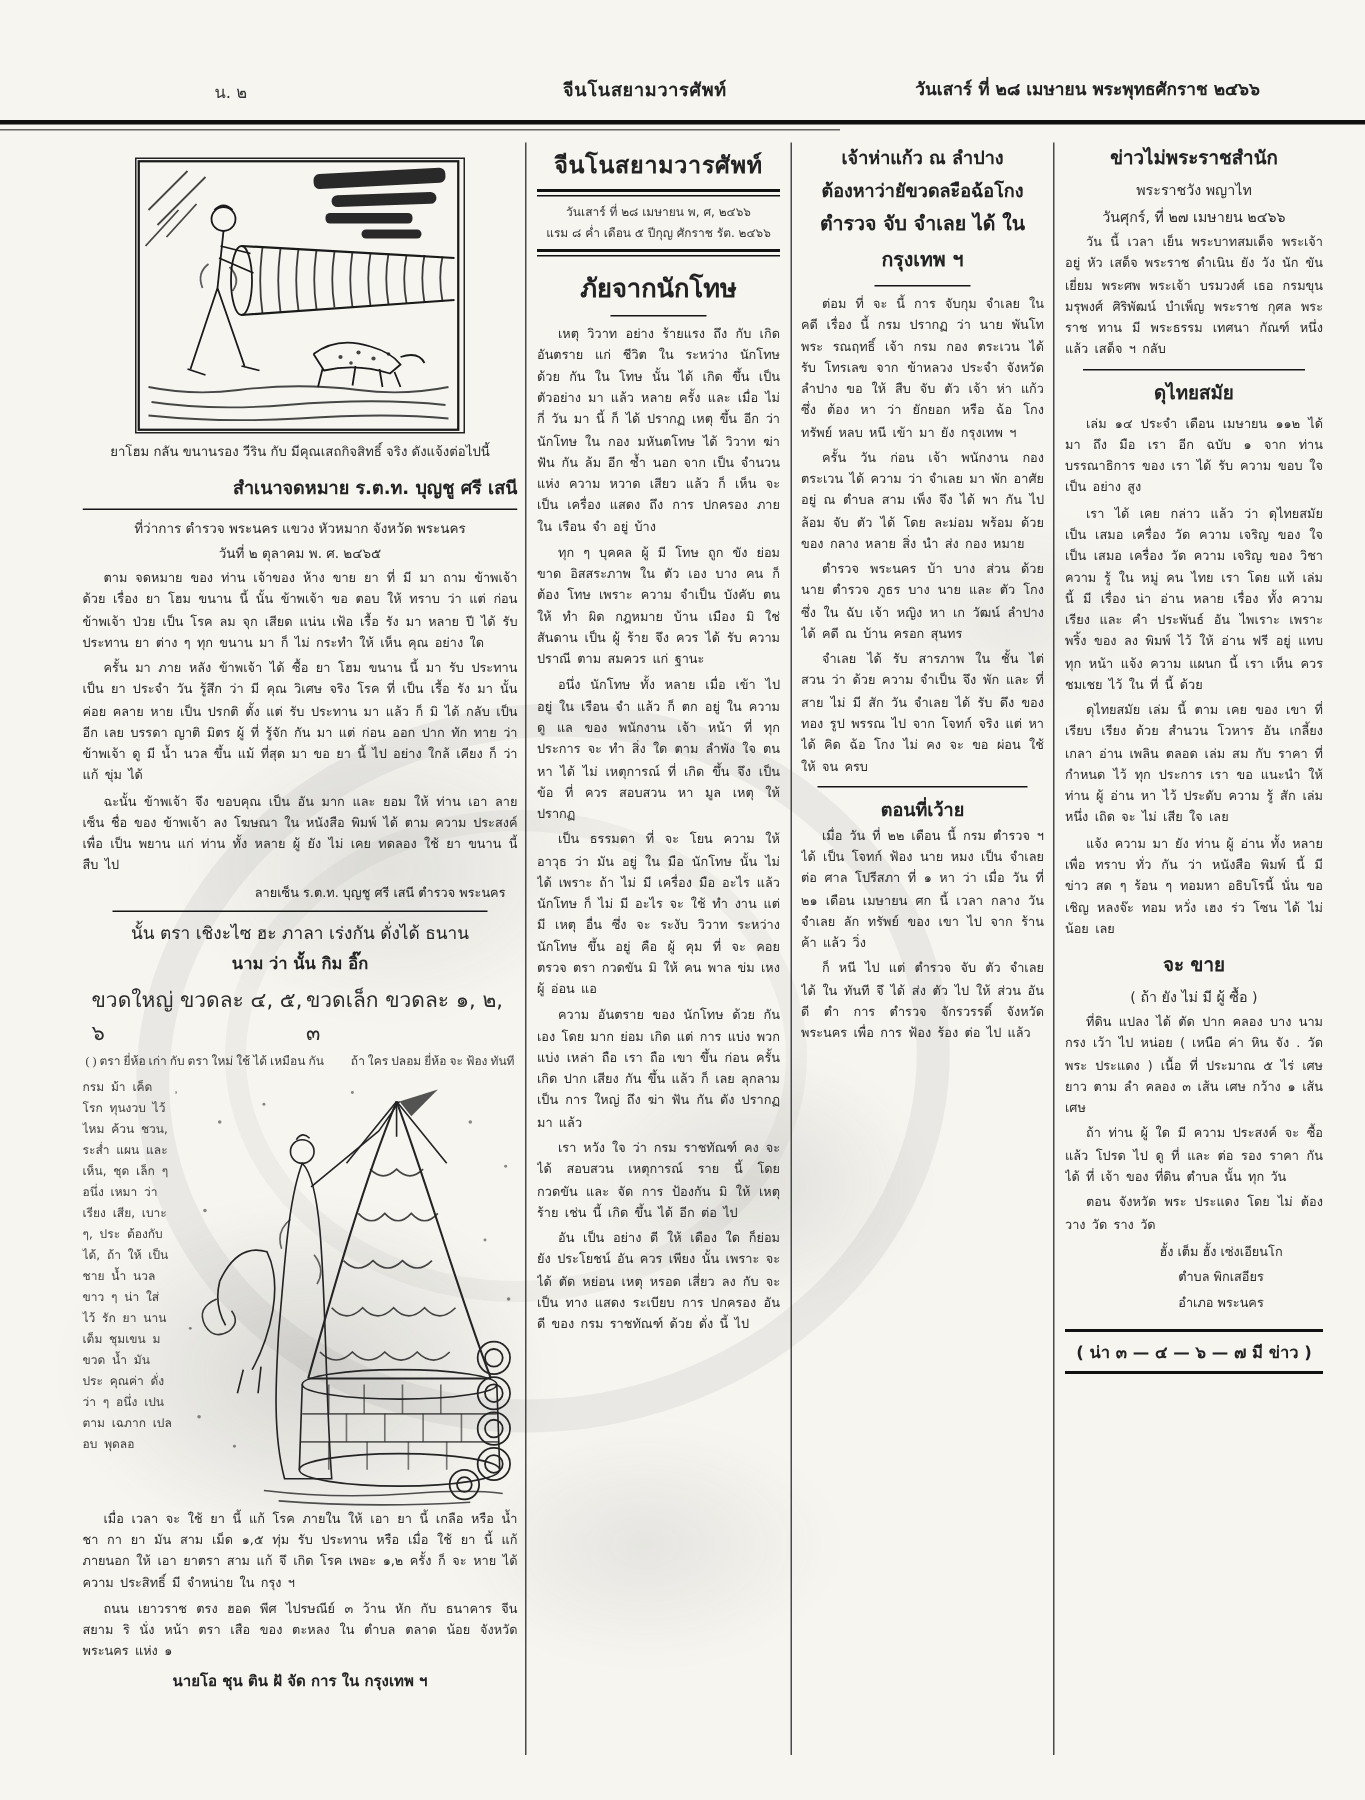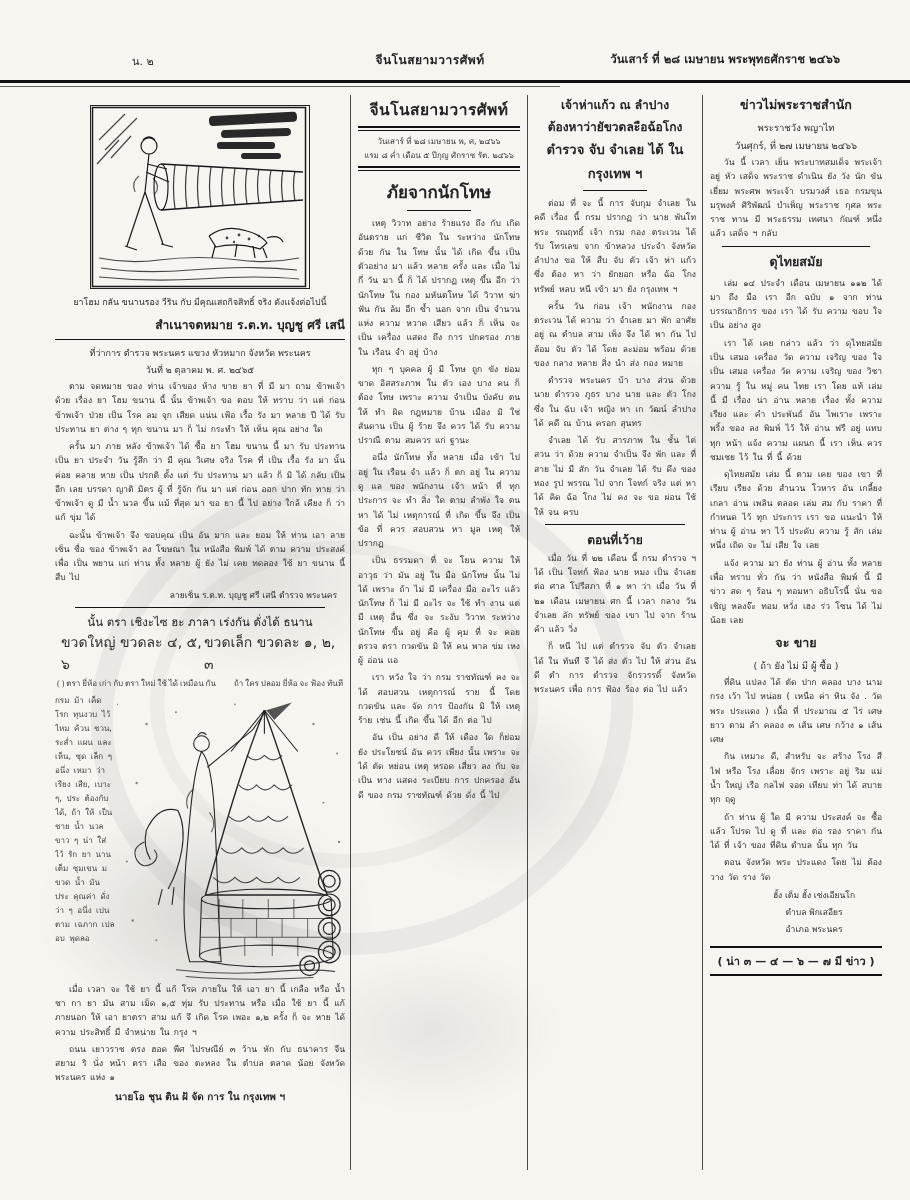--- a/index.html
+++ b/index.html
@@ -15,21 +15,21 @@
   .ring1{left:90px;top:470px;width:500px;height:440px;border:22px solid rgba(70,70,70,.07);transform:rotate(-10deg);}
   .ring2{left:150px;top:540px;width:360px;height:300px;border:14px solid rgba(70,70,70,.05);}
   .blob{position:absolute;pointer-events:none;filter:blur(7px);}
   .b1{left:40px;top:800px;width:330px;height:230px;background:radial-gradient(closest-side,rgba(80,80,80,.18),transparent);}
   .b2{left:120px;top:480px;width:280px;height:200px;background:radial-gradient(closest-side,rgba(80,80,80,.12),transparent);}
   .b3{left:380px;top:700px;width:240px;height:180px;background:radial-gradient(closest-side,rgba(80,80,80,.13),transparent);}
   .b4{left:590px;top:340px;width:180px;height:140px;background:radial-gradient(closest-side,rgba(80,80,80,.08),transparent);}
   .b5{left:300px;top:950px;width:260px;height:160px;background:radial-gradient(closest-side,rgba(90,90,90,.10),transparent);}
   
   .hdr{position:absolute;left:0;top:44px;width:100%;height:34px;}
-  .hdr .pageno{position:absolute;left:132px;top:8px;font-size:11px;color:#333;}
+  .hdr .pageno{position:absolute;left:143px;top:8px;font-size:11px;color:#333;}
   .hdr .mast-sm{position:absolute;left:300px;top:6px;width:260px;text-align:center;font-size:12px;font-weight:bold;letter-spacing:.5px;}
   .hdr .dateln{position:absolute;right:70px;top:6px;font-size:11.5px;font-weight:bold;}
   .toprule{position:absolute;left:0;top:80px;width:910px;height:3px;background:#101010;}
   .toprule2{position:absolute;left:0;top:86px;width:560px;height:1px;background:#222;opacity:.7;}
   
   .vdiv{position:absolute;top:95px;width:1px;height:1075px;background:#2b2b2b;opacity:.85;}
   .vd1{left:350px;} .vd2{left:527px;} .vd3{left:702px;}
   
   .col{position:absolute;top:95px;overflow:hidden;}
   .col1{left:55px;width:290px;height:1075px;font-size:8.5px;}
@@ -133,20 +133,21 @@
     <div class="addr">ที่ว่าการ ตำรวจ พระนคร แขวง หัวหมาก จังหวัด พระนคร</div>
     <div class="addr">วันที่ ๒ ตุลาคม พ. ศ. ๒๔๖๕</div>
 
     <p class="p">ตาม จดหมาย ของ ท่าน เจ้าของ ห้าง ขาย ยา ที่ มี มา ถาม ข้าพเจ้า ด้วย เรื่อง ยา โฮม ขนาน นี้ นั้น ข้าพเจ้า ขอ ตอบ ให้ ทราบ ว่า แต่ ก่อน ข้าพเจ้า ป่วย เป็น โรค ลม จุก เสียด แน่น เฟ้อ เรื้อ รัง มา หลาย ปี ได้ รับ ประทาน ยา ต่าง ๆ ทุก ขนาน มา ก็ ไม่ กระทำ ให้ เห็น คุณ อย่าง ใด</p>
     <p class="p">ครั้น มา ภาย หลัง ข้าพเจ้า ได้ ซื้อ ยา โฮม ขนาน นี้ มา รับ ประทาน เป็น ยา ประจำ วัน รู้สึก ว่า มี คุณ วิเศษ จริง โรค ที่ เป็น เรื้อ รัง มา นั้น ค่อย คลาย หาย เป็น ปรกติ ตั้ง แต่ รับ ประทาน มา แล้ว ก็ มิ ได้ กลับ เป็น อีก เลย บรรดา ญาติ มิตร ผู้ ที่ รู้จัก กัน มา แต่ ก่อน ออก ปาก ทัก ทาย ว่า ข้าพเจ้า ดู มี น้ำ นวล ขึ้น แม้ ที่สุด มา ขอ ยา นี้ ไป อย่าง ใกล้ เคียง ก็ ว่า แก้ ขุ่ม ได้</p>
     <p class="p">ฉะนั้น ข้าพเจ้า จึง ขอบคุณ เป็น อัน มาก และ ยอม ให้ ท่าน เอา ลาย เซ็น ชื่อ ของ ข้าพเจ้า ลง โฆษณา ใน หนังสือ พิมพ์ ได้ ตาม ความ ประสงค์ เพื่อ เป็น พยาน แก่ ท่าน ทั้ง หลาย ผู้ ยัง ไม่ เคย ทดลอง ใช้ ยา ขนาน นี้ สืบ ไป</p>
     <div class="right" style="font-size:8.5px;margin:2px 8px 4px 0;">ลายเซ็น ร.ต.ท. บุญชู ศรี เสนี ตำรวจ พระนคร</div>
 
     <hr class="rule rule-mid">
     <div class="prod-h1">นั้น ตรา เชิงะไซ ฮะ ภาลา เร่งกัน ดั่งได้ ธนาน</div>
+    <div class="prod-h2">นาม ว่า นั้น กิม อิ๊ก</div>
     <div class="pricerow">
       <span>ขวดใหญ่ ขวดละ ๔, ๕, ๖</span>
       <span>ขวดเล็ก ขวดละ ๑, ๒, ๓</span>
     </div>
     <div class="noterow">
       <span>(     ) ตรา ยี่ห้อ เก่า กับ ตรา ใหม่ ใช้ ได้ เหมือน กัน</span>
       <span>ถ้า ใคร ปลอม ยี่ห้อ จะ ฟ้อง ทันที</span>
     </div>
 
     <div class="ad2wrap">
@@ -211,20 +212,21 @@
     <div class="dbl"></div>
     <div class="mast-date">วันเสาร์ ที่ ๒๘ เมษายน พ, ศ, ๒๔๖๖</div>
     <div class="mast-date">แรม ๘ ค่ำ เดือน ๕ ปีกุญ ศักราช รัต. ๒๔๖๖</div>
     <div class="dbl"></div>
     <div class="headline-lg">ภัยจากนักโทษ</div>
     <hr class="rule rule-short">
     <p class="p">เหตุ วิวาท อย่าง ร้ายแรง ถึง กับ เกิด อันตราย แก่ ชีวิต ใน ระหว่าง นักโทษ ด้วย กัน ใน โทษ นั้น ได้ เกิด ขึ้น เป็น ตัวอย่าง มา แล้ว หลาย ครั้ง และ เมื่อ ไม่ กี่ วัน มา นี้ ก็ ได้ ปรากฏ เหตุ ขึ้น อีก ว่า นักโทษ ใน กอง มหันตโทษ ได้ วิวาท ฆ่า ฟัน กัน ล้ม อีก ซ้ำ นอก จาก เป็น จำนวน แห่ง ความ หวาด เสียว แล้ว ก็ เห็น จะ เป็น เครื่อง แสดง ถึง การ ปกครอง ภาย ใน เรือน จำ อยู่ บ้าง</p>
     <p class="p">ทุก ๆ บุคคล ผู้ มี โทษ ถูก ขัง ย่อม ขาด อิสสระภาพ ใน ตัว เอง บาง คน ก็ ต้อง โทษ เพราะ ความ จำเป็น บังคับ ตน ให้ ทำ ผิด กฎหมาย บ้าน เมือง มิ ใช่ สันดาน เป็น ผู้ ร้าย จึง ควร ได้ รับ ความ ปราณี ตาม สมควร แก่ ฐานะ</p>
     <p class="p">อนึ่ง นักโทษ ทั้ง หลาย เมื่อ เข้า ไป อยู่ ใน เรือน จำ แล้ว ก็ ตก อยู่ ใน ความ ดู แล ของ พนักงาน เจ้า หน้า ที่ ทุก ประการ จะ ทำ สิ่ง ใด ตาม ลำพัง ใจ ตน หา ได้ ไม่ เหตุการณ์ ที่ เกิด ขึ้น จึง เป็น ข้อ ที่ ควร สอบสวน หา มูล เหตุ ให้ ปรากฏ</p>
     <p class="p">เป็น ธรรมดา ที่ จะ โยน ความ ให้ อาวุธ ว่า มัน อยู่ ใน มือ นักโทษ นั้น ไม่ ได้ เพราะ ถ้า ไม่ มี เครื่อง มือ อะไร แล้ว นักโทษ ก็ ไม่ มี อะไร จะ ใช้ ทำ งาน แต่ มี เหตุ อื่น ซึ่ง จะ ระงับ วิวาท ระหว่าง นักโทษ ขึ้น อยู่ คือ ผู้ คุม ที่ จะ คอย ตรวจ ตรา กวดขัน มิ ให้ คน พาล ข่ม เหง ผู้ อ่อน แอ</p>
+    <p class="p">ความ อันตราย ของ นักโทษ ด้วย กัน เอง โดย มาก ย่อม เกิด แต่ การ แบ่ง พวก แบ่ง เหล่า ถือ เรา ถือ เขา ขึ้น ก่อน ครั้น เกิด ปาก เสียง กัน ขึ้น แล้ว ก็ เลย ลุกลาม เป็น การ ใหญ่ ถึง ฆ่า ฟัน กัน ดัง ปรากฏ มา แล้ว</p>
     <p class="p">เรา หวัง ใจ ว่า กรม ราชทัณฑ์ คง จะ ได้ สอบสวน เหตุการณ์ ราย นี้ โดย กวดขัน และ จัด การ ป้องกัน มิ ให้ เหตุ ร้าย เช่น นี้ เกิด ขึ้น ได้ อีก ต่อ ไป</p>
     <p class="p">อัน เป็น อย่าง ดี ให้ เดือง ใด ก็ย่อม ยัง ประโยชน์ อัน ควร เพียง นั้น เพราะ จะ ได้ ตัด หย่อน เหตุ หรอด เสี่ยว ลง กับ จะ เป็น ทาง แสดง ระเบียบ การ ปกครอง อันดี ของ กรม ราชทัณฑ์ ด้วย ดั่ง นี้ ไป</p>
   </div>
 
   <div class="col col3">
     <div class="headline-md">เจ้าห่าแก้ว ณ ลำปาง</div>
     <div class="headline-md">ต้องหาว่ายัขวดละือฉ้อโกง</div>
     <div class="headline-md headline-md3">ตำรวจ จับ จำเลย ได้ ใน กรุงเทพ ฯ</div>
     <hr class="rule rule-short">
     <p class="p">ต่อม ที่ จะ นี้ การ จับกุม จำเลย ใน คดี เรื่อง นี้ กรม ปรากฏ ว่า นาย พันโท พระ รณฤทธิ์ เจ้า กรม กอง ตระเวน ได้ รับ โทรเลข จาก ข้าหลวง ประจำ จังหวัด ลำปาง ขอ ให้ สืบ จับ ตัว เจ้า ห่า แก้ว ซึ่ง ต้อง หา ว่า ยักยอก หรือ ฉ้อ โกง ทรัพย์ หลบ หนี เข้า มา ยัง กรุงเทพ ฯ</p>
@@ -246,21 +248,20 @@
     <hr class="rule rule-mid">
     <div class="headline-sm">ดุไทยสมัย</div>
     <p class="p">เล่ม ๑๔ ประจำ เดือน เมษายน ๑๑๒ ได้ มา ถึง มือ เรา อีก ฉบับ ๑ จาก ท่าน บรรณาธิการ ของ เรา ได้ รับ ความ ขอบ ใจ เป็น อย่าง สูง</p>
     <p class="p">เรา ได้ เคย กล่าว แล้ว ว่า ดุไทยสมัย เป็น เสมอ เครื่อง วัด ความ เจริญ ของ ใจ เป็น เสมอ เครื่อง วัด ความ เจริญ ของ วิชา ความ รู้ ใน หมู่ คน ไทย เรา โดย แท้ เล่ม นี้ มี เรื่อง น่า อ่าน หลาย เรื่อง ทั้ง ความ เรียง และ คำ ประพันธ์ อัน ไพเราะ เพราะ พริ้ง ของ ลง พิมพ์ ไว้ ให้ อ่าน ฟรี อยู่ แทบ ทุก หน้า แจ้ง ความ แผนก นี้ เรา เห็น ควร ชมเชย ไว้ ใน ที่ นี้ ด้วย</p>
     <p class="p">ดุไทยสมัย เล่ม นี้ ตาม เคย ของ เขา ที่ เรียบ เรียง ด้วย สำนวน โวหาร อัน เกลี้ยง เกลา อ่าน เพลิน ตลอด เล่ม สม กับ ราคา ที่ กำหนด ไว้ ทุก ประการ เรา ขอ แนะนำ ให้ ท่าน ผู้ อ่าน หา ไว้ ประดับ ความ รู้ สัก เล่ม หนึ่ง เถิด จะ ไม่ เสีย ใจ เลย</p>
     <p class="p">แจ้ง ความ มา ยัง ท่าน ผู้ อ่าน ทั้ง หลาย เพื่อ ทราบ ทั่ว กัน ว่า หนังสือ พิมพ์ นี้ มี ข่าว สด ๆ ร้อน ๆ ทอมหา อธิบโรนี้ นั่น ขอ เชิญ หลงจ๊ะ ทอม หวั่ง เฮง ร่ว โซน ได้ ไม่ น้อย เลย</p>
 
     <div class="headline-sm" style="margin-top:6px">จะ ขาย</div>
     <div class="subline">( ถ้า ยัง ไม่ มี ผู้ ซื้อ )</div>
     <p class="p">ที่ดิน แปลง ได้ ตัด ปาก คลอง บาง นาม กรง เว้า ไป หน่อย ( เหนือ ค่า หิน จัง . วัด พระ ประแดง ) เนื้อ ที่ ประมาณ ๕ ไร่ เศษ ยาว ตาม ลำ คลอง ๓ เส้น เศษ กว้าง ๑ เส้น เศษ</p>
-    <p class="p">กิน เหมาะ ดี, สำหรับ จะ สร้าง โรง สี ไฟ หรือ โรง เลื่อย จักร เพราะ อยู่ ริม แม่ น้ำ ใหญ่ เรือ กลไฟ จอด เทียบ ท่า ได้ สบาย ทุก ฤดู</p>
     <p class="p">ถ้า ท่าน ผู้ ใด มี ความ ประสงค์ จะ ซื้อ แล้ว โปรด ไป ดู ที่ และ ต่อ รอง ราคา กัน ได้ ที่ เจ้า ของ ที่ดิน ตำบล นั้น ทุก วัน</p>
     <p class="p">ตอน จังหวัด พระ ประแดง โดย ไม่ ต้อง วาง วัด ราง วัด</p>
 
     <div class="sig">ฮั้ง เต็ม ฮั้ง เซ่งเอียนโก</div>
     <div class="sig">ตำบล พิกเสอียร</div>
     <div class="sig">อำเภอ พระนคร</div>
 
     <div class="footer-box">( น่า ๓ — ๔ — ๖ — ๗ มี ข่าว )</div>
   </div>
 

